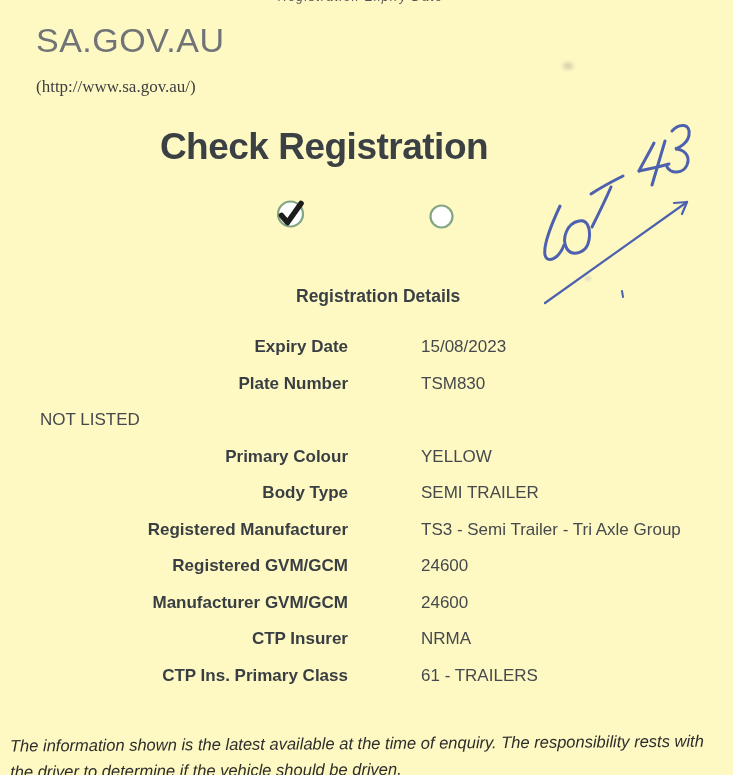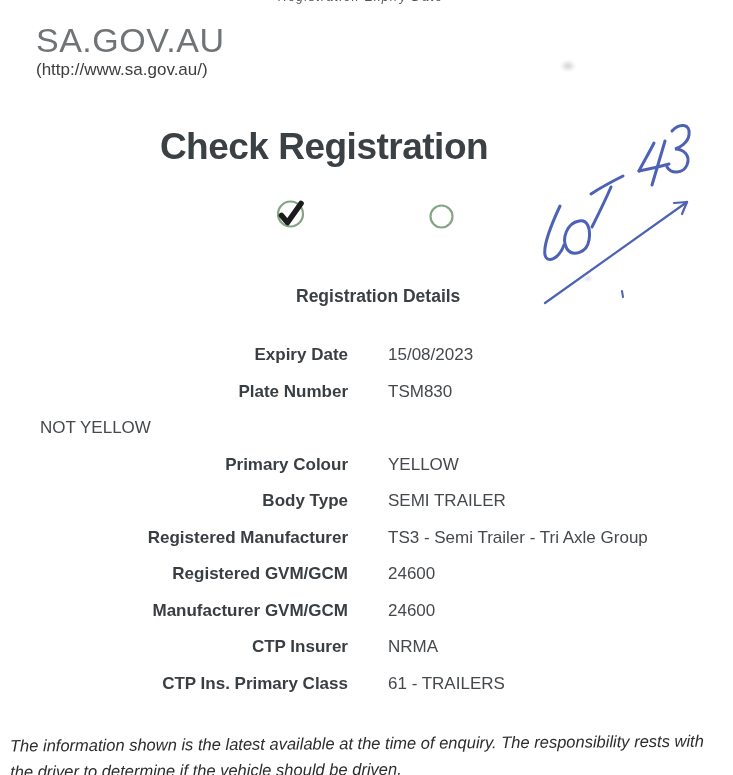--- a/index.html
+++ b/index.html
@@ -1,48 +1,48 @@
 <!DOCTYPE html>
 <html><head>
 <meta charset="utf-8">
 <style>
   html,body { margin:0; padding:0; background:#e8e8e8; }
   .page {
     position:relative; width:733px; height:775px; margin:0 auto;
-    background:#ffffff; overflow:hidden;
+    background:#fef9c3; overflow:hidden;
     font-family:"Liberation Sans", sans-serif; color:#3b4045;
   }
 
   
   .top-frag { position:absolute; top:0; left:278; left:278px; width:290px; height:7px; overflow:hidden; }
   .top-frag span { display:block; margin-top:-10px; font-style:italic; font-size:12px; color:#555; letter-spacing:1.5px; white-space:nowrap; }
 
   
   .logo { position:absolute; top:22px; left:36px; }
   .logo-text { font-size:34px; letter-spacing:0.5px; color:#717477; line-height:1.1; }
-  .logo-url { font-size:17px; color:#3e3e40; margin-top:1px; }
+  .logo-url { font-size:17px; color:#3e3e40; margin-top:18px;font-family:Liberation Serif, serif; }
 
   
   .title { position:absolute; top:126px; left:0; width:648px; text-align:center;
            font-size:37px; font-weight:bold; letter-spacing:-0.5px; color:#3b4045; }
 
   
   .step-icons svg { position:absolute; }
 
   .step2 { position:absolute; top:235px; left:22px; font-size:20px; font-weight:bold; color:#2f3337; }
 
   
   .handwriting { position:absolute; top:98px; left:518px; }
 
   
   .section-title { position:absolute; top:286px; left:296px; font-size:17.5px; font-weight:bold; color:#3b4045; }
 
   
   .details { position:absolute; top:337px; left:0; width:733px; }
-  .detail-row { display:flex; align-items:center; height:36.5px; }
+  .detail-row { display:flex; align-items:flex-start; height:36.5px;gap:33px; }
   .detail-label { width:348px; text-align:right; font-weight:bold; font-size:17px; color:#393e43; }
   .detail-value { margin-left:40px; font-size:17px; color:#45494d; white-space:nowrap; }
 
   
   .disclaimer { position:absolute; top:731px; left:10px; width:715px;
     font-style:italic; font-size:16.5px; line-height:1.55; color:#2d2d2d;
     transform:rotate(-0.4deg); }
 
   
   .smudge1 { position:absolute; top:60px; left:560px; width:16px; height:12px; border-radius:50%;
@@ -107,21 +107,21 @@
   <div class="details">
       <div class="detail-row">
         <div class="detail-label">Expiry Date</div>
         <div class="detail-value">15/08/2023</div>
       </div>
       <div class="detail-row">
         <div class="detail-label">Plate Number</div>
         <div class="detail-value">TSM830</div>
       </div>
       <div class="detail-row">
-        <div class="detail-value">NOT YELLOW</div>
+        <div class="detail-value">NOT LISTED</div>
       </div>
       <div class="detail-row">
         <div class="detail-label">Primary Colour</div>
         <div class="detail-value">YELLOW</div>
       </div>
       <div class="detail-row">
         <div class="detail-label">Body Type</div>
         <div class="detail-value">SEMI TRAILER</div>
       </div>
       <div class="detail-row">

